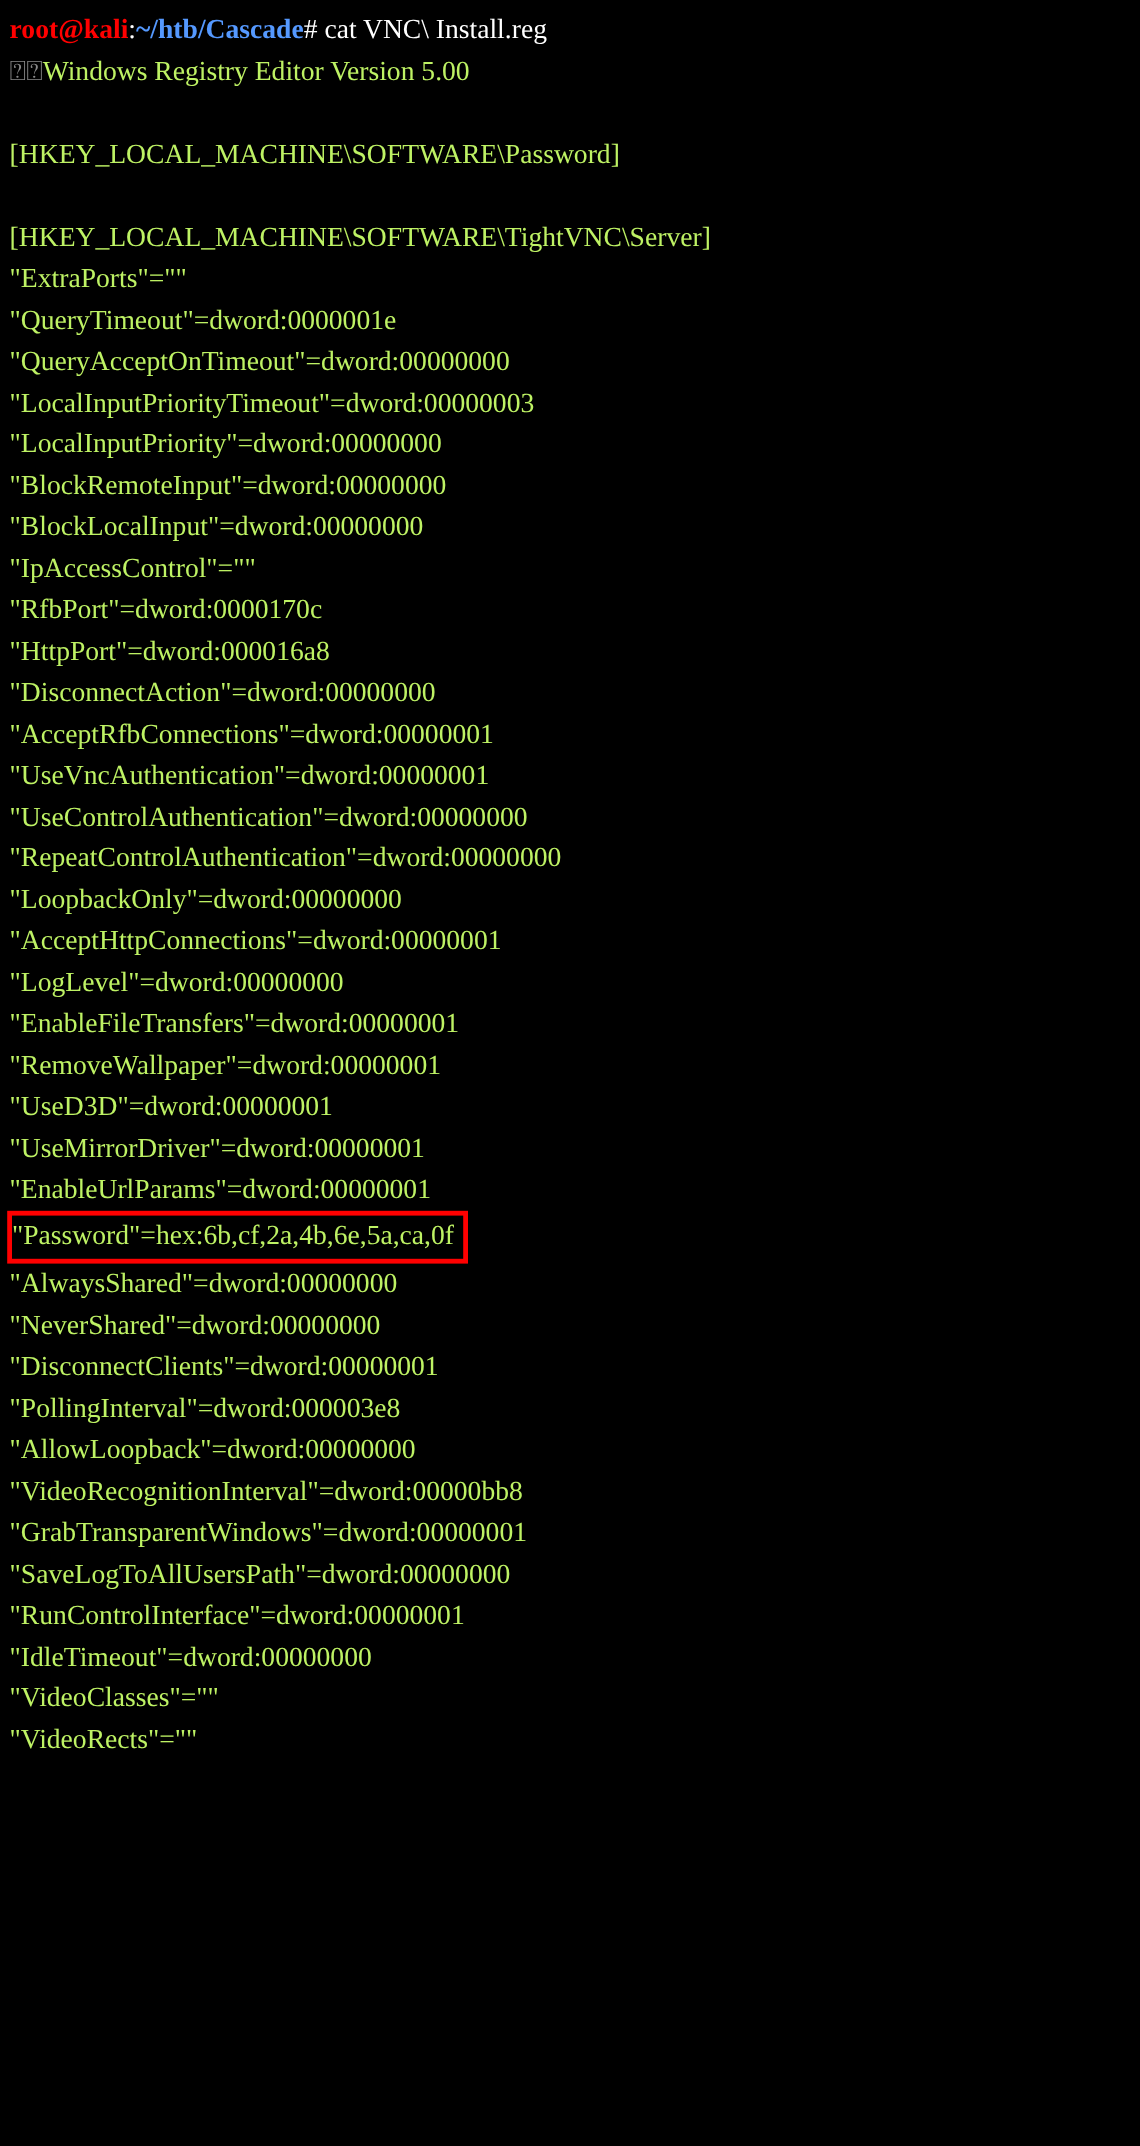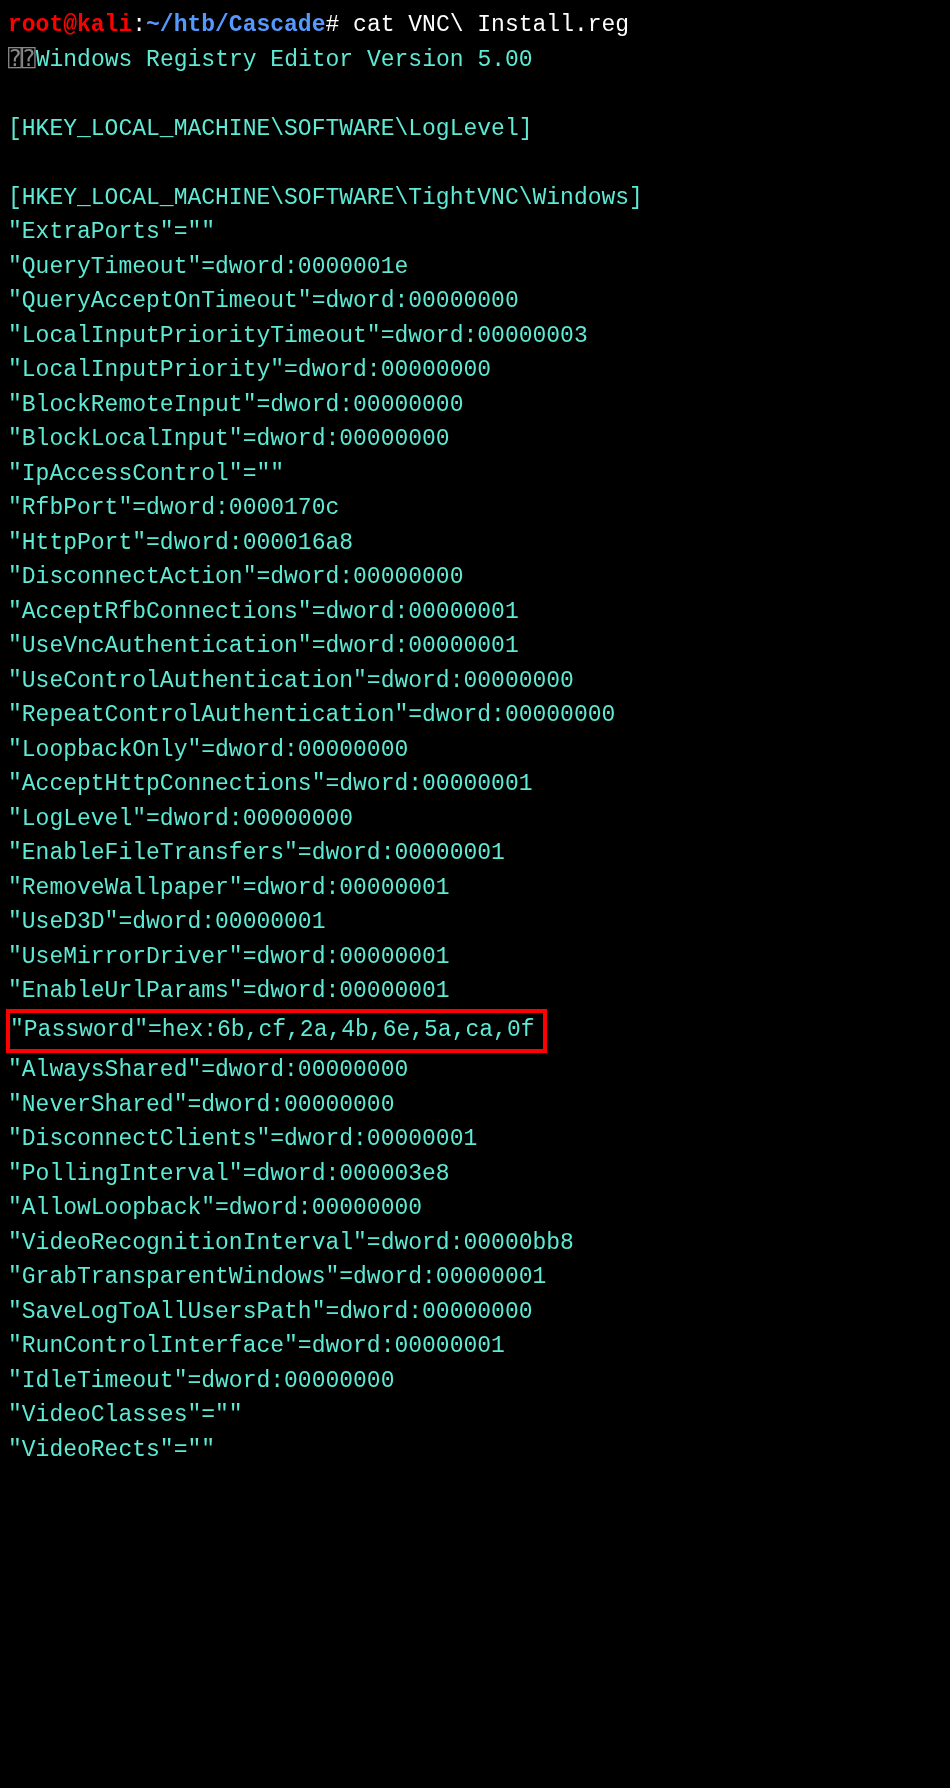--- a/index.html
+++ b/index.html
@@ -1,18 +1,19 @@
 <!DOCTYPE html>
 <html><head>
   <meta charset="utf-8">
   <style>
     * {
       margin: 0;
       padding: 0;
       box-sizing: border-box;
+      font-family: Liberation Serif, serif;
     }
     body {
       background-color: #000000;
       font-family: 'Courier New', 'Consolas', monospace;
       font-size: 23px;
       line-height: 1.5;
       padding: 8px;
       color: #ffffff;
       width: 950px;
     }
@@ -24,21 +25,21 @@
       color: #5599ff;
       font-weight: bold;
     }
     .prompt-hash {
       color: #ffffff;
     }
     .command {
       color: #ffffff;
     }
     .output-line {
-      color: #5eead4;
+      color: #bef264;
       white-space: pre;
     }
     .highlighted {
       border: 4px solid #ff0000;
       display: inline-block;
       padding: 0 8px 2px 0;
       margin-left: -2px;
     }
     .cursor {
       display: inline-block;
@@ -57,23 +58,23 @@
 </head>
 <body>
 
 <div>
   <div>
     <span class="prompt-user">root@kali</span><span class="prompt-hash">:</span><span class="prompt-path">~/htb/Cascade</span><span class="prompt-hash">#</span><span class="command"> cat VNC\ Install.reg</span>
   </div>
 
   <div><span class="garbled">⍰⍰</span><span class="output-line">Windows Registry Editor Version 5.00</span></div>
   <div class="blank-line"></div>
-  <div class="output-line">[HKEY_LOCAL_MACHINE\SOFTWARE\LogLevel]</div>
+  <div class="output-line">[HKEY_LOCAL_MACHINE\SOFTWARE\Password]</div>
   <div class="blank-line"></div>
-  <div class="output-line">[HKEY_LOCAL_MACHINE\SOFTWARE\TightVNC\Windows]</div>
+  <div class="output-line">[HKEY_LOCAL_MACHINE\SOFTWARE\TightVNC\Server]</div>
   <div class="output-line">"ExtraPorts"=""</div>
   <div class="output-line">"QueryTimeout"=dword:0000001e</div>
   <div class="output-line">"QueryAcceptOnTimeout"=dword:00000000</div>
   <div class="output-line">"LocalInputPriorityTimeout"=dword:00000003</div>
   <div class="output-line">"LocalInputPriority"=dword:00000000</div>
   <div class="output-line">"BlockRemoteInput"=dword:00000000</div>
   <div class="output-line">"BlockLocalInput"=dword:00000000</div>
   <div class="output-line">"IpAccessControl"=""</div>
   <div class="output-line">"RfbPort"=dword:0000170c</div>
   <div class="output-line">"HttpPort"=dword:000016a8</div>

